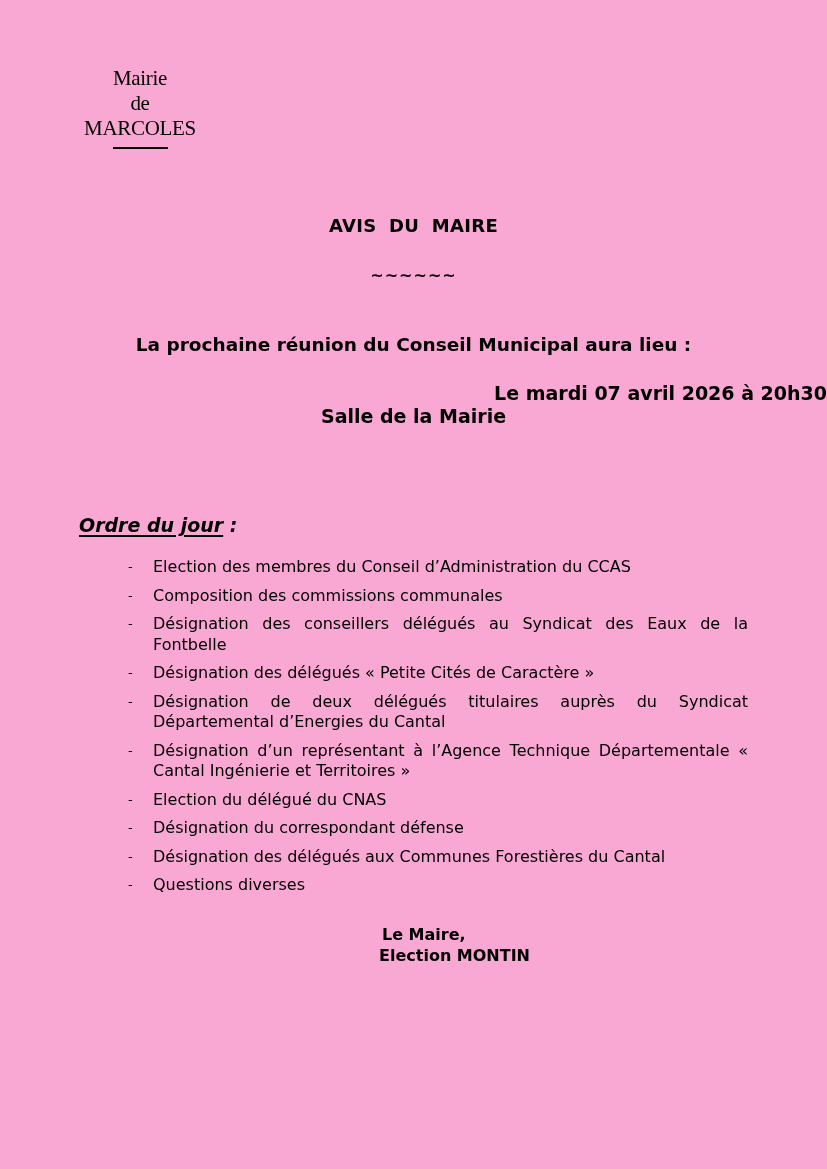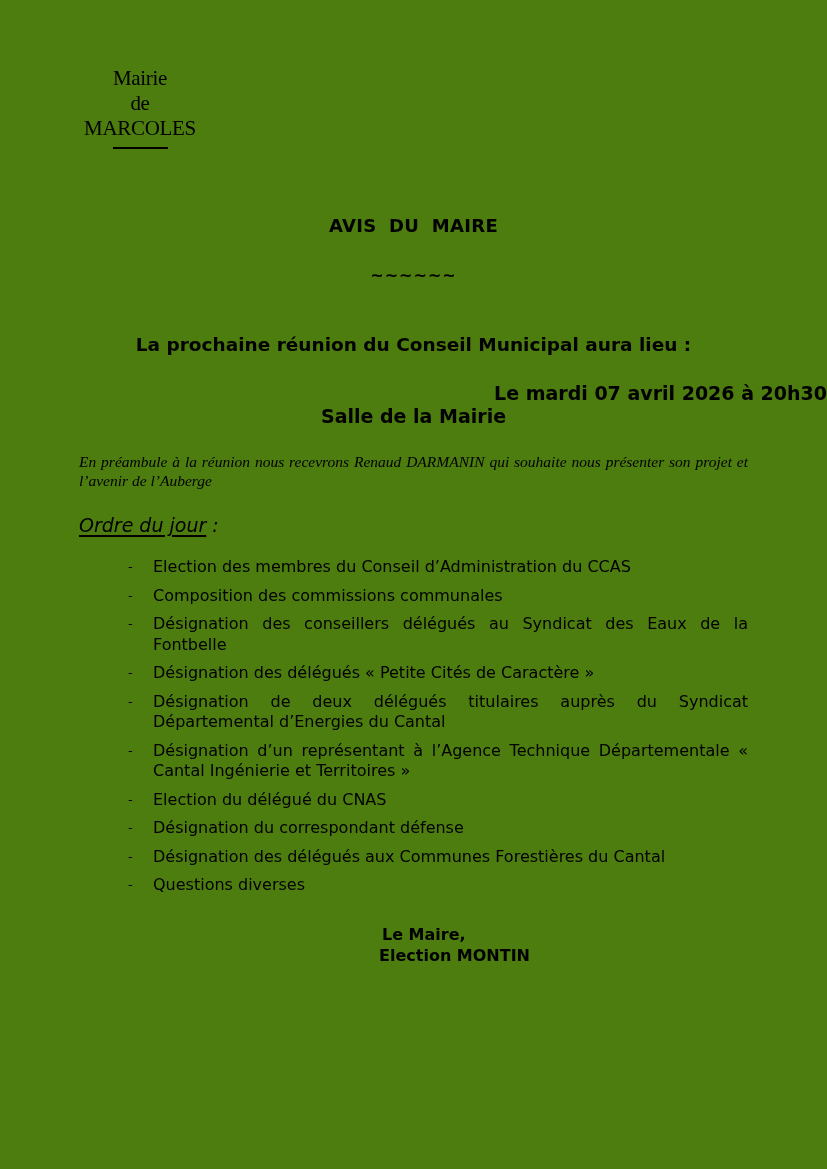--- a/index.html
+++ b/index.html
@@ -1,36 +1,36 @@
 <!DOCTYPE html>
 <html><head>
 <meta charset="utf-8">
 <style>
   html, body { margin: 0; padding: 0; background: #ffffff; }
   body { width: 827px; height: 1169px; position: relative; overflow: hidden; color: #000; }
-  .page { position: absolute; left: 0; top: 0; width: 827px; height: 1169px; background: #4d7c0f; }
+  .page { position: absolute; left: 0; top: 0; width: 827px; height: 1169px; background: #f9a8d4; }
 
   .letterhead { position: absolute; left: 70px; top: 66px; width: 140px; text-align: center;
     font-family: "Liberation Serif", "DejaVu Serif", serif; font-size: 21px; line-height: 25px; letter-spacing: -0.3px; }
   .letterhead .lh-line { display: block; }
   .letterhead .lh-rule { display: block; width: 55px; height: 2px; background: #000; margin: 6px auto 0 auto; }
 
   .sans { font-family: "DejaVu Sans", "Liberation Sans", sans-serif; }
   .center { position: absolute; left: 0; width: 827px; text-align: center; }
 
   .title { top: 215px; font-size: 18px; font-weight: bold; word-spacing: 6px; letter-spacing: 0.3px; }
   .tildes { top: 266px; font-size: 16px; font-weight: bold; letter-spacing: 1px; }
   .announce { top: 334px; font-size: 18.5px; font-weight: bold; }
   .date { top: 382px; font-size: 19px; font-weight: bold; line-height: 23px; text-align: right; }
   .place { top: 405px; font-size: 19px; font-weight: bold; line-height: 23px; }
 
   .preamble { position: absolute; left: 79px; top: 452px; width: 669px; text-align: justify;
     font-family: "Liberation Serif", "DejaVu Serif", serif; font-style: italic; font-size: 15.5px; line-height: 19px; }
 
-  .agenda-heading { position: absolute; left: 79px; top: 514px; font-size: 19px; font-weight: normal; font-style: italic; }
+  .agenda-heading { position: absolute; left: 79px; top: 514px; font-size: 19px; font-weight: bold; font-style: italic; }
   .agenda-heading .u { text-decoration: underline; text-decoration-thickness: 2px; text-underline-offset: 3px; }
 
   .agenda { position: absolute; left: 124px; top: 557px; width: 624px; margin: 0; padding: 0; list-style: none; }
   .agenda li { position: relative; padding-left: 29px; font-size: 16px; line-height: 20.5px; margin-bottom: 8px; text-align: justify; }
   .agenda li .dash { position: absolute; left: 4px; top: 0; font-size: 13px; }
   .agenda li .txt { display: block; }
 
   .signature { position: absolute; left: 379px; top: 924px; font-size: 16px; font-weight: bold; line-height: 21px; }
   .signature .sig-line2 { padding-left: 3px; }
 </style>
@@ -46,21 +46,20 @@
     <span class="lh-rule"></span>
   </div>
 
   <div class="center sans title">AVIS DU MAIRE</div>
   <div class="center sans tildes">~~~~~~</div>
 
   <div class="center sans announce">La prochaine réunion du Conseil Municipal aura lieu :</div>
   <div class="center sans date">Le mardi 07 avril 2026 à 20h30</div>
   <div class="center sans place">Salle de la Mairie</div>
 
-  <div class="preamble">En préambule à la réunion nous recevrons Renaud DARMANIN qui souhaite nous présenter son projet et l’avenir de l’Auberge</div>
 
   <div class="agenda-heading sans">
     <span class="u">Ordre du jour</span><span> :</span>
   </div>
 
   <ul class="agenda sans">
     <li>
         <span class="dash">-</span>
         <span class="txt">Election des membres du Conseil d’Administration du CCAS</span>
       </li>

